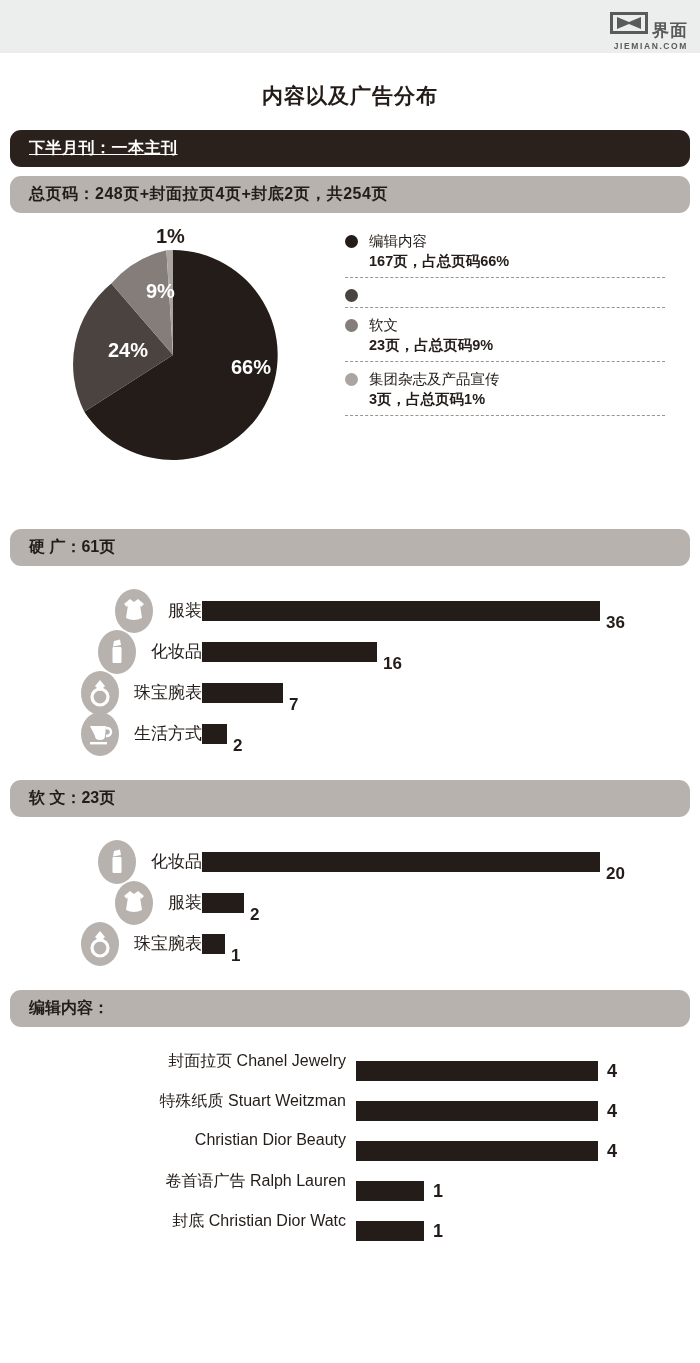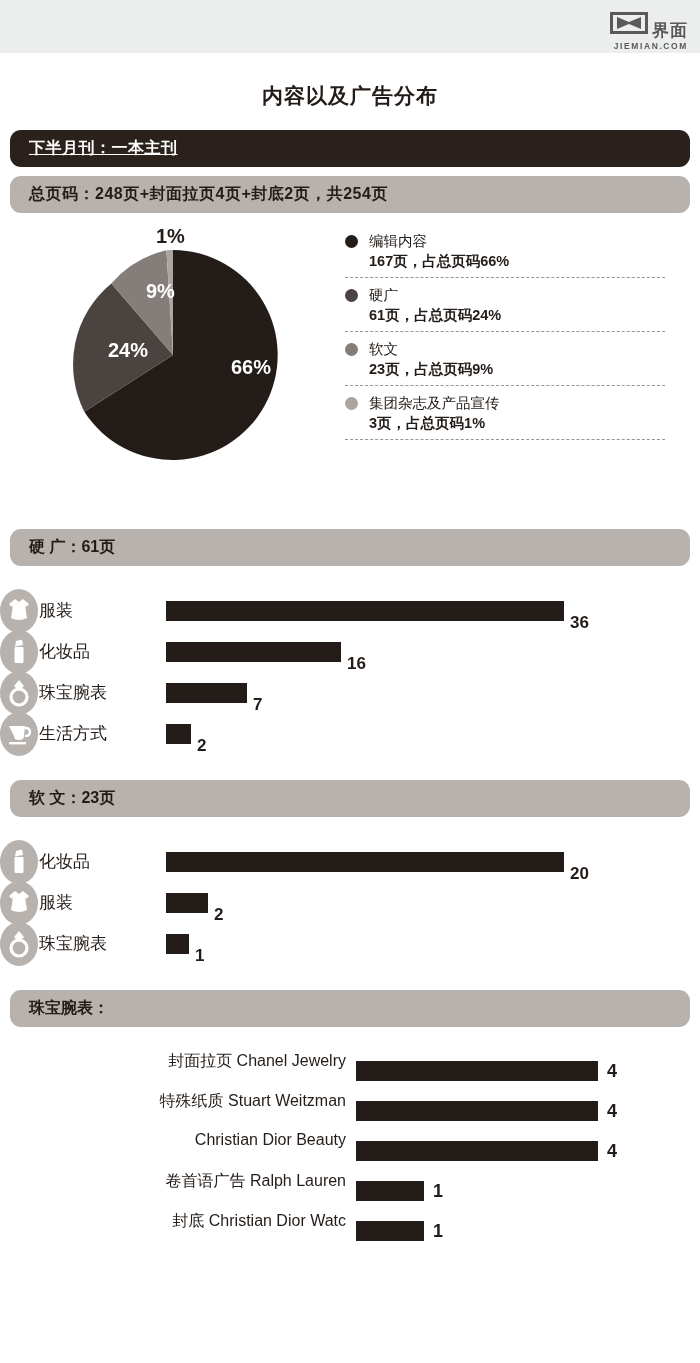--- a/index.html
+++ b/index.html
@@ -160,24 +160,25 @@
   
   .bars {
     padding-top: 24px;
   }
   .bar-row {
     display: flex;
     align-items: center;
     height: 41px;
   }
   .bar-label-zone {
-    width: 166px;
-    display: flex;
-    align-items: center;
-    gap: 1px;
+    width: 202px;
+    display: flex;
+    align-items: center;
+    justify-content: flex-end;
+    gap: 15px;
     position: relative;
   }
   .cat-icon {
     width: 38px;
     height: 44px;
     border-radius: 50%;
     background: #b7b2ae;
     display: flex;
     align-items: center;
     justify-content: center;
@@ -280,24 +281,20 @@
   <div class="legend">
     <div class="legend-item">
       <span class="legend-dot" style="background:#231c18"></span>
       <span class="legend-texts">
         <span class="legend-name">编辑内容</span><br>
         <span class="legend-val">167页，占总页码66%</span>
       </span>
     </div>
     <div class="legend-item">
       <span class="legend-dot" style="background:#4a4340"></span>
-      <span class="legend-texts">
-        <span class="legend-name">硬广</span><br>
-        <span class="legend-val">61页，占总页码24%</span>
-      </span>
     </div>
     <div class="legend-item">
       <span class="legend-dot" style="background:#847d79"></span>
       <span class="legend-texts">
         <span class="legend-name">软文</span><br>
         <span class="legend-val">23页，占总页码9%</span>
       </span>
     </div>
     <div class="legend-item">
       <span class="legend-dot" style="background:#aaa5a1"></span>
@@ -427,21 +424,21 @@
     </div>
     <div class="bar-track">
       <span class="bar-fill" style="width:23px"></span>
       <span class="bar-value">1</span>
     </div>
   </div>
 </div>
 
 <div class="spacer-md"></div>
 
-<div class="section-banner">珠宝腕表：</div>
+<div class="section-banner">编辑内容：</div>
 <div class="bars">
 
   <div class="sp-row">
     <span class="sp-label">封面拉页 Chanel Jewelry</span>
     <span class="sp-track">
       <span class="sp-fill" style="width:242px"></span>
       <span class="sp-value">4</span>
     </span>
   </div>
 

